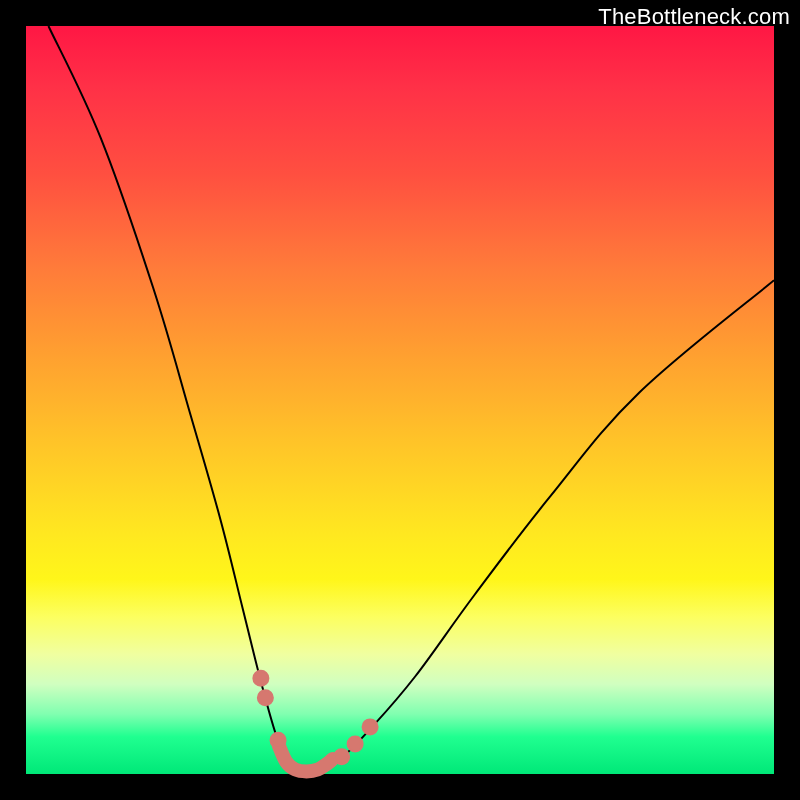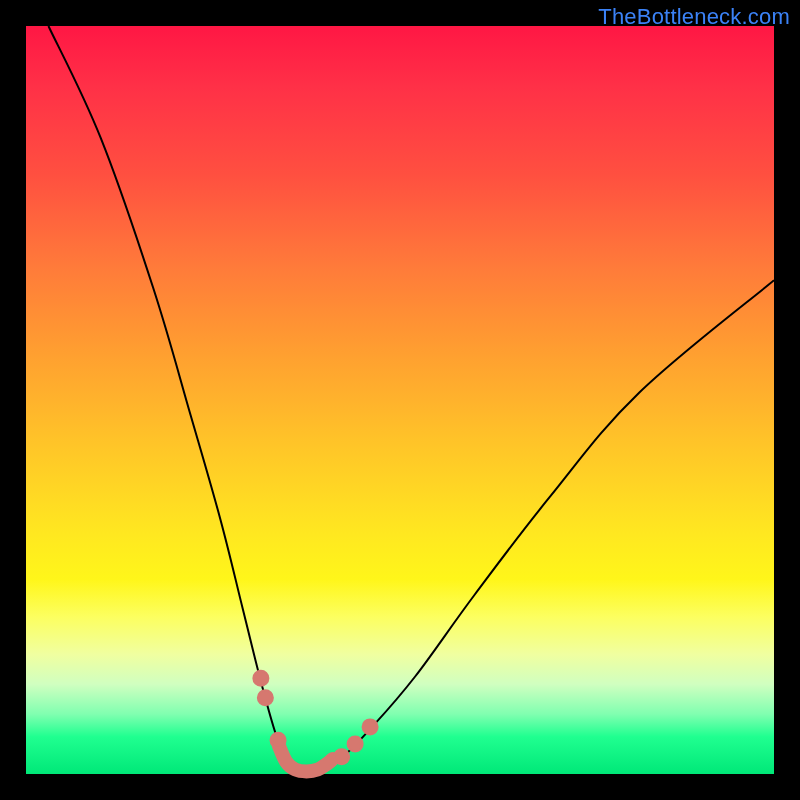--- a/index.html
+++ b/index.html
@@ -31,21 +31,21 @@
       #f0ffa0 84%,
       #d0ffc0 88%,
       #80ffb0 92%,
       #20ff90 95%,
       #00e878 100%);
   }
   .watermark {
     position: absolute;
     top: 4px;
     right: 10px;
-    color: #3b82f6;
+    color: #ffffff;
     font-size: 22px;
     font-weight: 500;
     z-index: 10;
     letter-spacing: 0.2px;
   }
   svg.plot {
     position: absolute;
     top: 0; left: 0;
     width: 748px;
     height: 748px;

